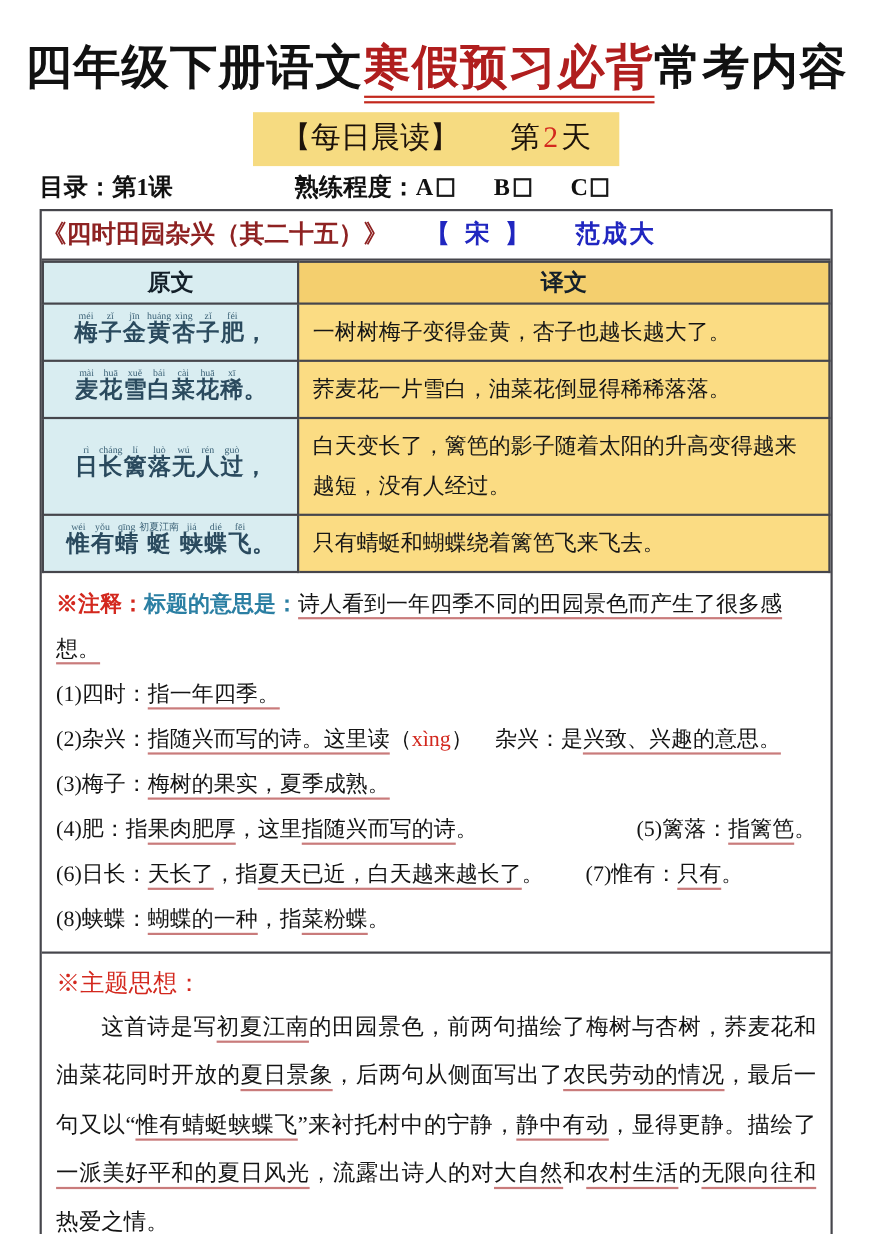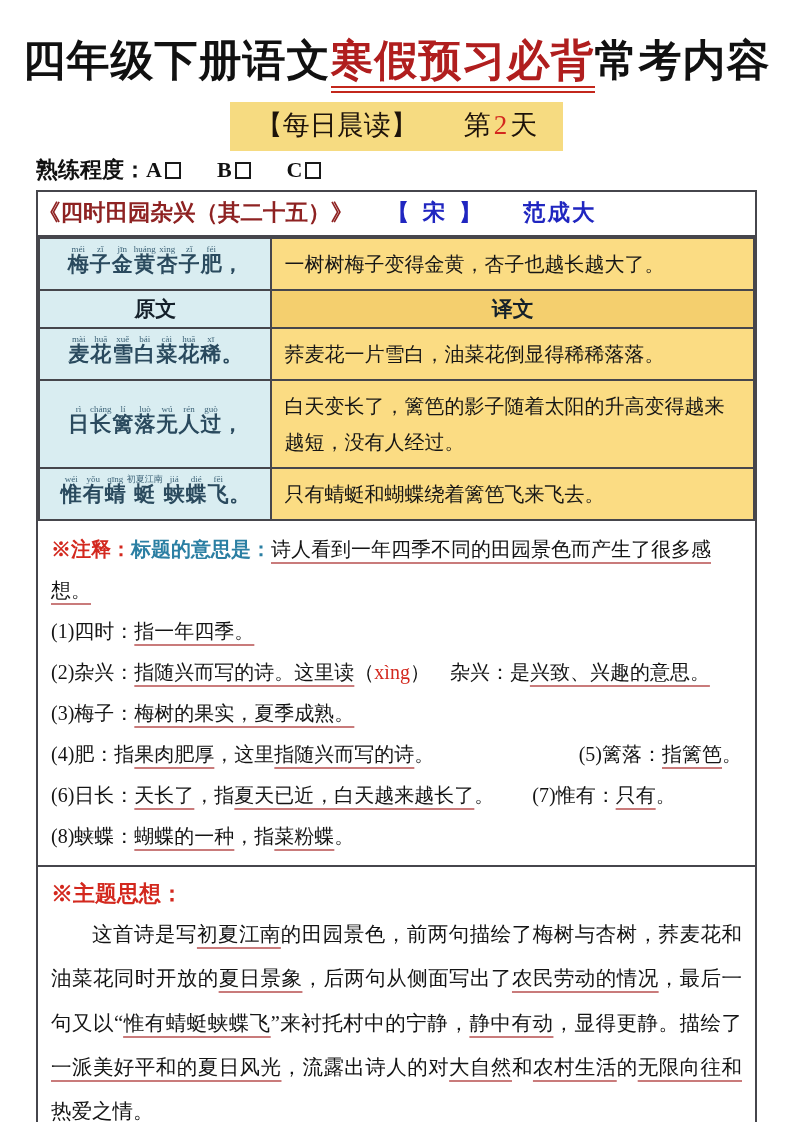--- a/index.html
+++ b/index.html
@@ -47,36 +47,37 @@
   .pair { display:flex; }
   .pair.between { justify-content:space-between; }
   .pair.gapped .pair-right { margin-left:38px; }
   .u { text-decoration:underline; text-decoration-color:#c97b7b; text-decoration-thickness:2px; text-underline-offset:6px; }
   .c-red { color:#d3281e; }
   .c-teal { color:#2b7fa3; }
   .b { font-weight:bold; }
 
   
   .theme { border-top:2.5px solid #46464c; padding:8px 13px 14px; }
-  .theme-head { color:#d3281e; font-weight:bold; font-size:22px; line-height:1.7; }
+  .theme-head { color:#d3281e; font-weight:normal; font-size:22px; line-height:1.7; }
   .theme-body { font-size:20.5px; line-height:2.15; text-align:justify; text-indent:2em; }
 </style>
 </head>
 <body>
 
 <div class="page">
 
   <h1 class="title"><span>四年级下册语文</span><span class="title-hl">寒假预习必背</span><span>常考内容</span></h1>
 
   <div class="banner">
     <span>【每日晨读】</span>
     <span><span>第</span><span class="day-num">2</span><span>天</span></span>
   </div>
 
   <div class="info-line">
+    <span class="info-catalog">目录：第1课</span>
     <span class="prof-group">
       <span>熟练程度：</span>
       <span class="prof-opt">
           <span class="letter">A</span>
           <span class="cb"></span>
         </span>
       <span class="prof-opt">
           <span class="letter">B</span>
           <span class="cb"></span>
         </span>
@@ -95,26 +96,26 @@
       <span class="poem-author">范成大</span>
     </div>
 
     <table class="poem-table">
       <colgroup>
           <col class="col-orig">
           <col>
         </colgroup>
       <tbody>
           <tr>
+        <th class="h-orig">原文</th>
+        <th class="h-trans">译文</th>
+      </tr>
+      <tr>
         <td class="c-orig"><ruby>梅<rt>méi</rt></ruby><ruby>子<rt>zǐ</rt></ruby><ruby>金<rt>jīn</rt></ruby><ruby>黄<rt>huáng</rt></ruby><ruby>杏<rt>xìng</rt></ruby><ruby>子<rt>zǐ</rt></ruby><ruby>肥<rt>féi</rt></ruby>，</td>
         <td class="c-trans">一树树梅子变得金黄，杏子也越长越大了。</td>
-      </tr>
-      <tr>
-        <th class="h-orig">原文</th>
-        <th class="h-trans">译文</th>
       </tr>
       <tr>
         <td class="c-orig"><ruby>麦<rt>mài</rt></ruby><ruby>花<rt>huā</rt></ruby><ruby>雪<rt>xuě</rt></ruby><ruby>白<rt>bái</rt></ruby><ruby>菜<rt>cài</rt></ruby><ruby>花<rt>huā</rt></ruby><ruby>稀<rt>xī</rt></ruby>。</td>
         <td class="c-trans">荞麦花一片雪白，油菜花倒显得稀稀落落。</td>
       </tr>
       <tr>
         <td class="c-orig"><ruby>日<rt>rì</rt></ruby><ruby>长<rt>cháng</rt></ruby><ruby>篱<rt>lí</rt></ruby><ruby>落<rt>luò</rt></ruby><ruby>无<rt>wú</rt></ruby><ruby>人<rt>rén</rt></ruby><ruby>过<rt>guò</rt></ruby>，</td>
         <td class="c-trans">白天变长了，篱笆的影子随着太阳的升高变得越来越短，没有人经过。</td>
       </tr>
       <tr>

